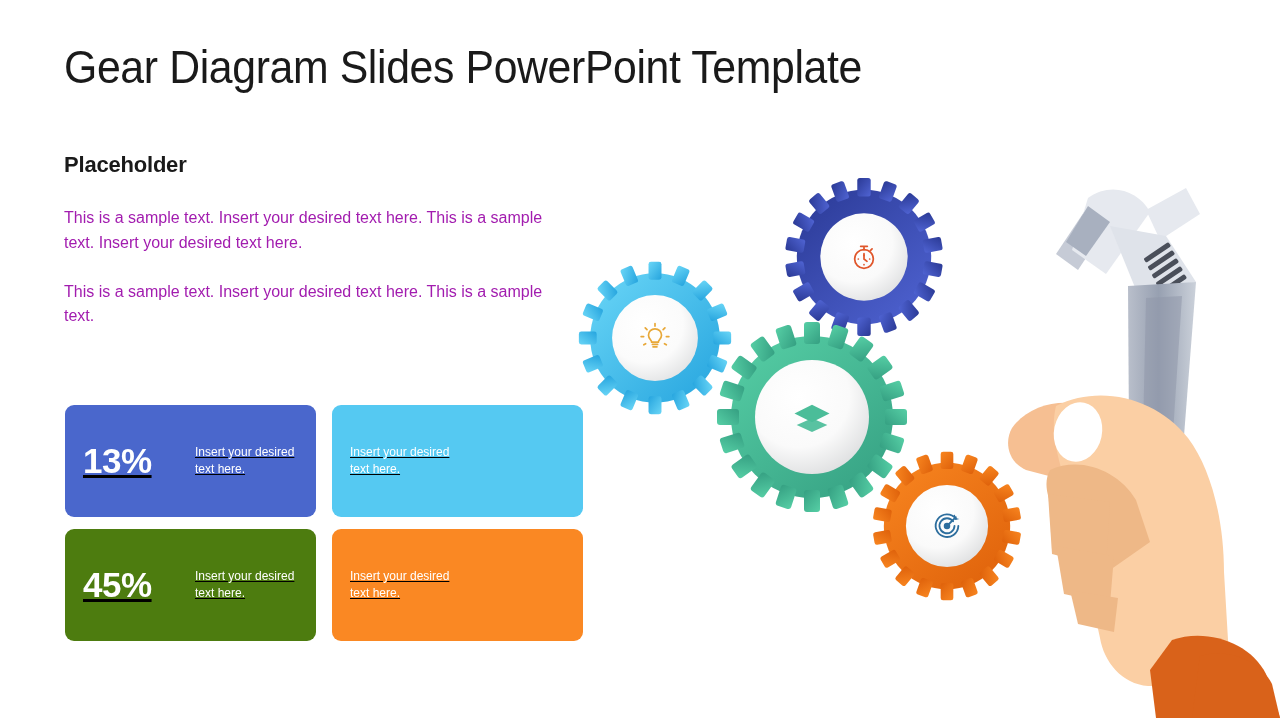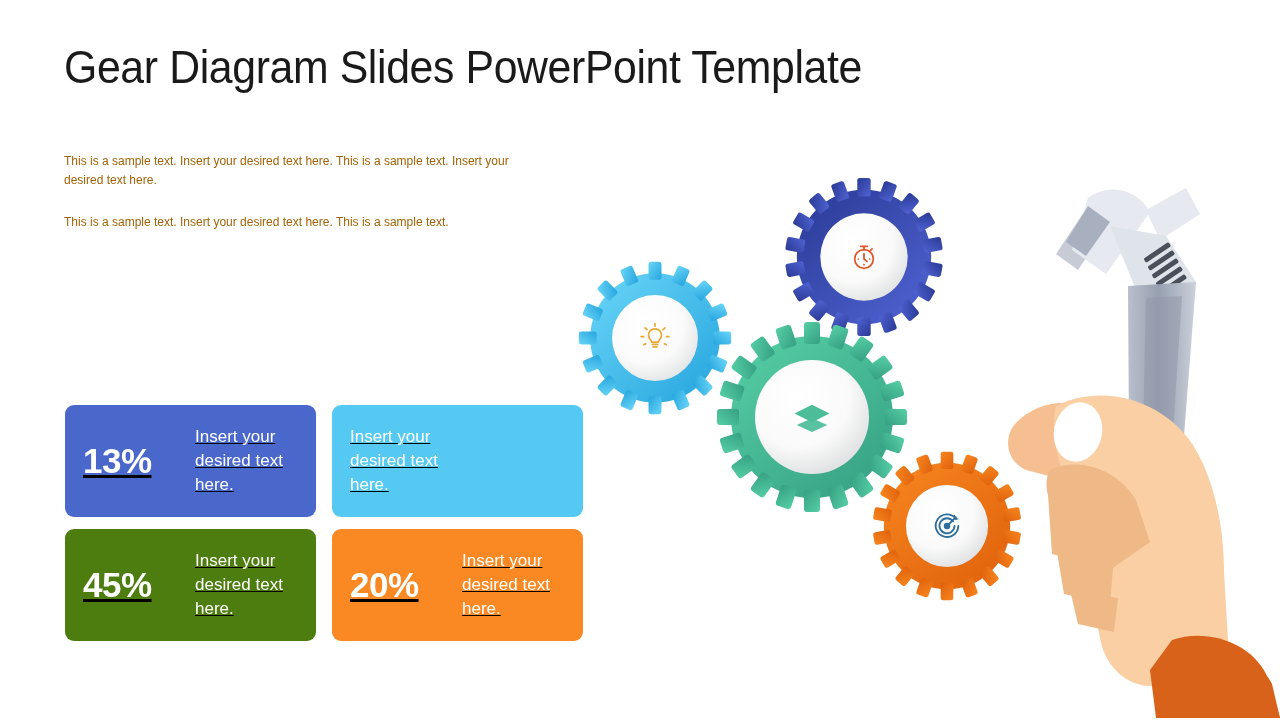--- a/index.html
+++ b/index.html
@@ -43,23 +43,23 @@
     width: 500px;
   }
   .section-heading {
     font-size: 22px;
     font-weight: bold;
     color: #1a1a1a;
     margin: 0 0 28px 0;
     letter-spacing: -0.2px;
   }
   .body-par {
-    font-size: 12px;
+    font-size: 16px;
     line-height: 1.55;
-    color: #a16207;
+    color: #a21caf;
     margin: 0 0 24px 0;
     width: 487px;
   }
 
   
   .cards {
     position: absolute;
     left: 65px;
     top: 405px;
     width: 519px;
@@ -80,21 +80,21 @@
     overflow: hidden;
   }
   .stat-value {
     font-size: 35px;
     font-weight: bold;
     letter-spacing: -0.5px;
     flex: 0 0 auto;
     width: 112px;
   }
   .stat-label {
-    font-size: 17px;
+    font-size: 12px;
     line-height: 1.42;
     width: 104px;
     flex: 0 0 auto;
   }
 
   
   .graphic {
     position: absolute;
     left: 560px;
     top: 160px;
@@ -123,20 +123,21 @@
   }
 </style>
 </head>
 <body>
 
 <div class="slide">
 
   <div class="slide-title">Gear Diagram Slides PowerPoint Template</div>
 
   <div class="left-col">
+    <h2 class="section-heading">Placeholder</h2>
     <p class="body-par">This is a sample text. Insert your desired text here. This is a sample text. Insert your desired text here.</p>
     <p class="body-par">This is a sample text. Insert your desired text here. This is a sample text.</p>
   </div>
 
   <div class="cards">
 
     <div class="stat-card" style="background:#4a67cc">
       <div class="stat-value">13%</div>
       <div class="stat-label">Insert your desired text here.</div>
     </div>
@@ -144,21 +145,20 @@
     <div class="stat-card" style="background:#55c9f2">
       <div class="stat-label">Insert your desired text here.</div>
     </div>
 
     <div class="stat-card" style="background:#4d7c0f">
       <div class="stat-value">45%</div>
       <div class="stat-label">Insert your desired text here.</div>
     </div>
 
     <div class="stat-card" style="background:#fa8823">
-      <div class="stat-value">20%</div>
       <div class="stat-label">Insert your desired text here.</div>
     </div>
 
   </div>
 
   <div class="graphic">
 
     <div class="gear" style="left:14px; top:97px; width:162px; height:162px;">
       <svg width="162" height="162" viewBox="0 0 200 200">
         <defs>

